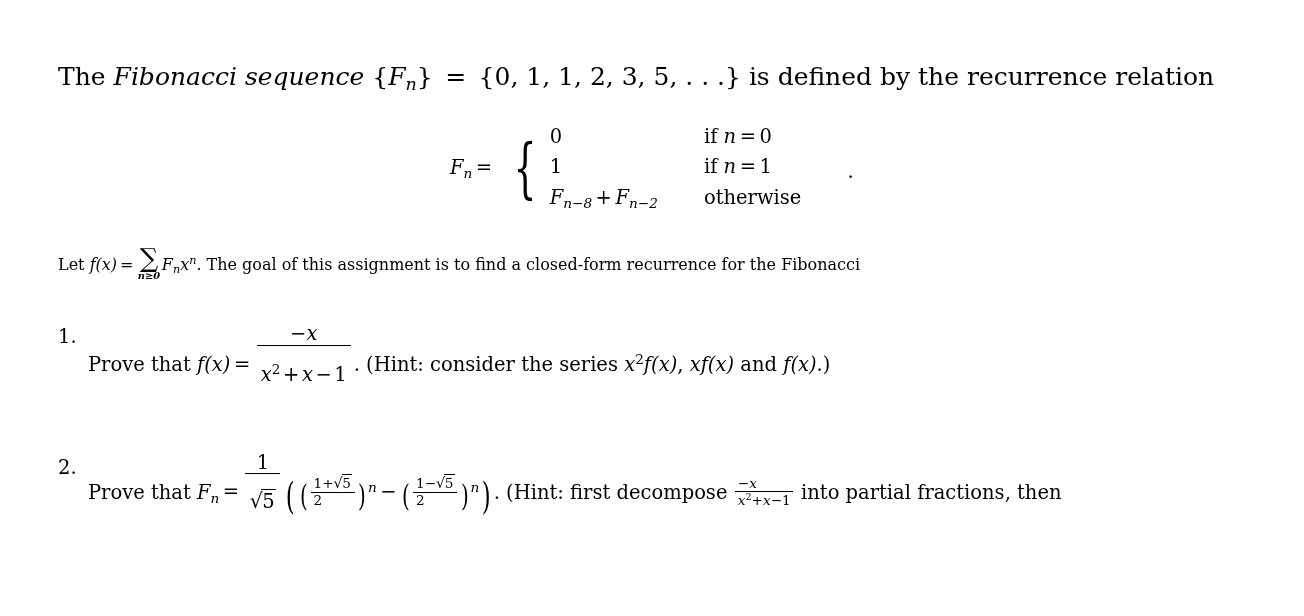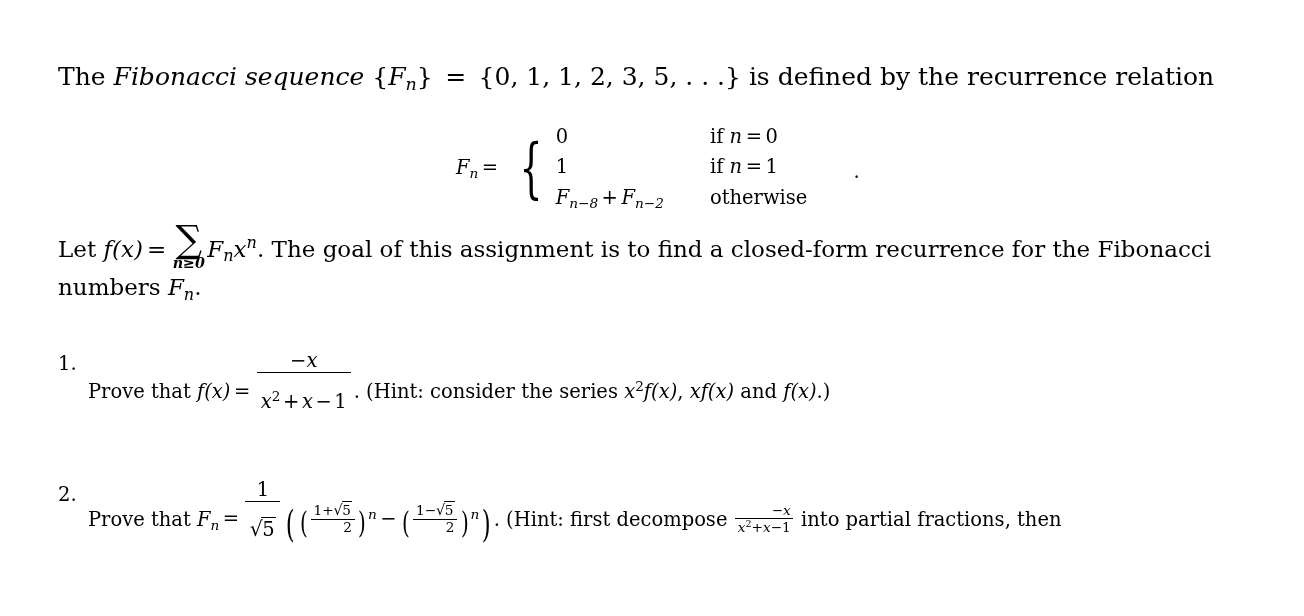--- a/index.html
+++ b/index.html
@@ -37,21 +37,21 @@
     text-align: center;
     line-height: 1.12;
     margin: 0 0.14em;
   }
   .frac .num { display: block; padding: 0 0.22em; }
   .frac .den { display: block; padding: 16px 0.22em; border-top: 1px solid #000; }
 
   .frac-sm {
     display: inline-block;
     vertical-align: -0.48em;
-    text-align: right;
+    text-align: left;
     line-height: 1.1;
     font-size: 0.70em;
     margin: 0 0.12em;
   }
   .frac-sm .num { display: block; padding: 0 0.18em; }
   .frac-sm .den { display: block; padding: 0 0.18em; border-top: 1px solid #000; }
 
   .sqrt { display: inline-block; white-space: nowrap; }
   .sqrt > .rad { font-size: 1.05em; }
   .sqrt > .rand {
@@ -91,21 +91,21 @@
     height: 86px;
     font-size: 19.5px;
   }
   .cases-wrap {
     position: absolute;
     left: 392px;
     top: 0;
     display: flex;
     align-items: center;
   }
-  .cases-lhs { padding-right: 8px; margin-left: 6px; }
+  .cases-lhs { padding-right: 8px; }
   .brace {
     font-size: 66px;
     line-height: 0.80;
     transform: scaleX(0.55);
     display: inline-block;
     margin-right: 2px;
     font-family: "DejaVu Serif", "Liberation Serif", serif;
   }
   table.cases {
     border-collapse: collapse;
@@ -115,22 +115,22 @@
     padding: 1px 0;
     vertical-align: baseline;
     white-space: nowrap;
     line-height: 1.45;
   }
   table.cases td.c-val { padding-right: 46px; }
   .cases-period { padding-left: 46px; align-self: center; margin-top: 6px; }
 
   
   .para-sum {
-    margin-top: 14px;
-    font-size: 23px;
+    margin-top: 38px;
+    font-size: 16px;
     line-height: 1.46;
     text-align: justify;
   }
   .bigsum {
     display: inline-block;
     text-align: center;
     vertical-align: -0.42em;
     line-height: 0.92;
     margin: 0 0.10em;
     position: relative;
@@ -209,24 +209,20 @@
       </tbody>
         </table>
       <span class="cases-period">.</span>
     </div>
   </div>
 
   <div class="para-sum">
     <span>Let</span>
     <span class="mi">f</span><span class="mi">(x)</span><span class="op">=</span><span class="bigsum"><span class="sigma">∑</span><span class="lim mi">n≥0</span></span><span class="mi">F</span><span class="sub">n</span><span class="mi">x</span><span class="sup">n</span><span>.</span>
     <span>The goal of this assignment is to find a closed-form recurrence for the Fibonacci</span>
-    <div class="tail-line no-just">
-      <span>numbers</span>
-      <span class="mi">F</span><span class="sub">n</span><span>.</span>
-    </div>
   </div>
 
   <ol class="problems">
 
     <li class="prob1">
       <span class="marker">1.</span>
       <span>Prove that</span>
       <span class="mi">f</span><span class="mi">(x)</span><span class="op">=</span><span class="frac"><span class="num mi">−x</span><span class="den"><span class="mi">x</span><span class="supn">2</span><span class="opt">+</span><span class="mi">x</span><span class="opt">−</span><span>1</span></span></span><span>.</span>
       <span>(Hint: consider the series</span>
       <span class="mi">x</span><span class="supn">2</span><span class="mi">f(x)</span><span>,</span>

